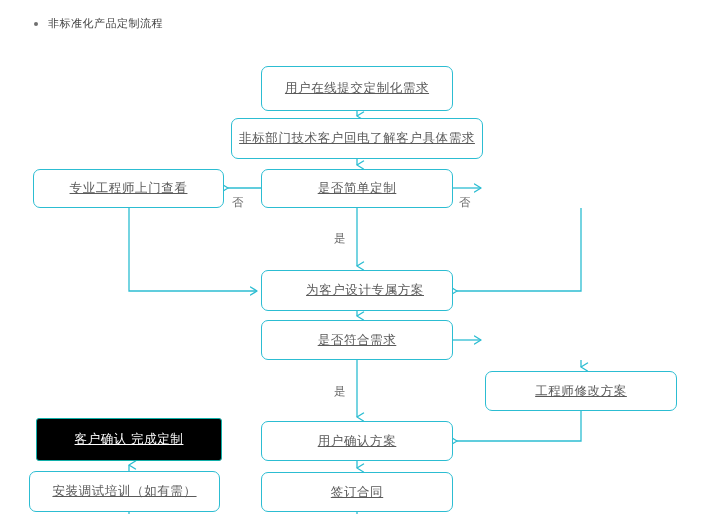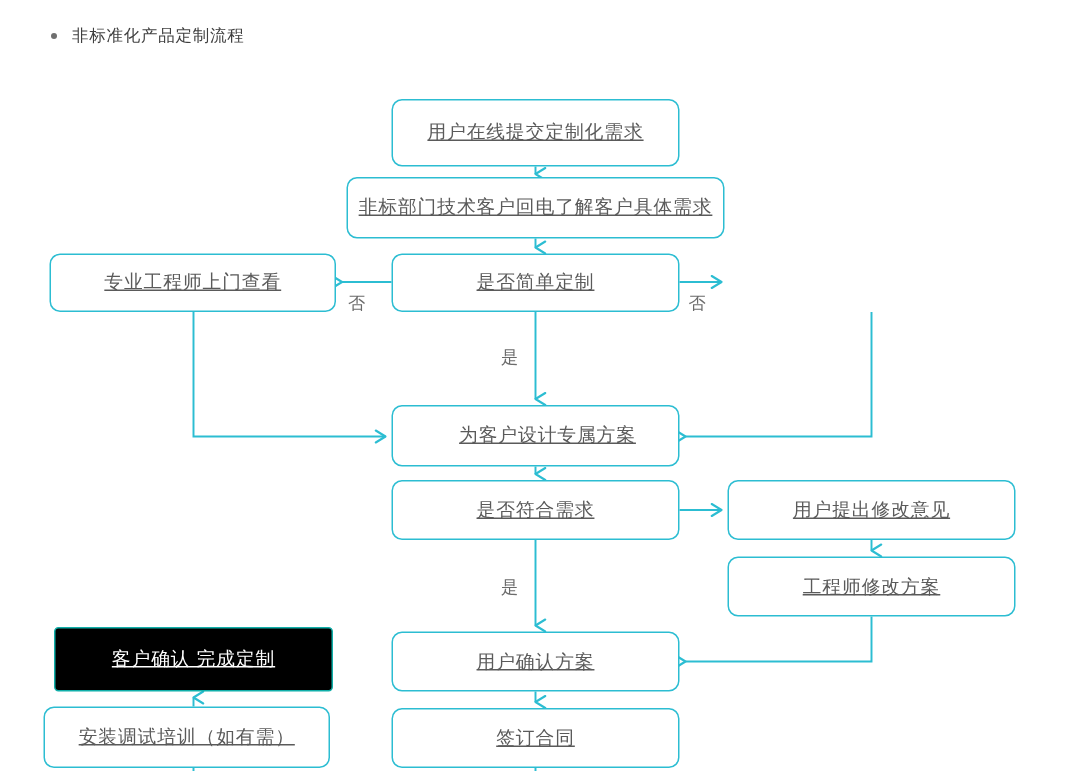--- a/index.html
+++ b/index.html
@@ -166,23 +166,20 @@
 
 
   <div class="node" style="left:261px; top:270px; width:192px; height:41px;padding-left:16px;">
     <span>为客户设计专属方案</span>
   </div>
 
   <div class="node" style="left:261px; top:320px; width:192px; height:40px;">
     <span>是否符合需求</span>
   </div>
 
-  <div class="node" style="left:485px; top:320px; width:192px; height:40px;">
-    <span>用户提出修改意见</span>
-  </div>
 
   <div class="node" style="left:485px; top:371px; width:192px; height:40px;">
     <span>工程师修改方案</span>
   </div>
 
   <div class="node" style="left:261px; top:421px; width:192px; height:40px;">
     <span>用户确认方案</span>
   </div>
 
   <div class="node" style="left:261px; top:472px; width:192px; height:40px;">

